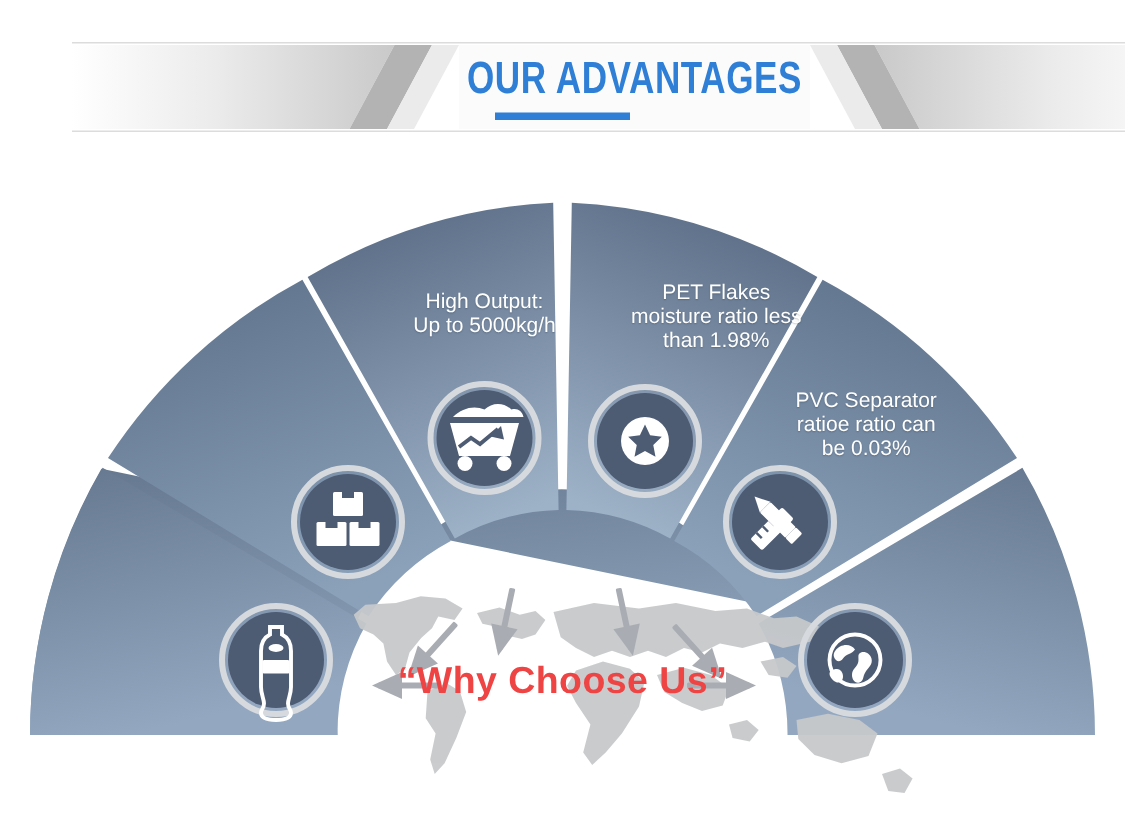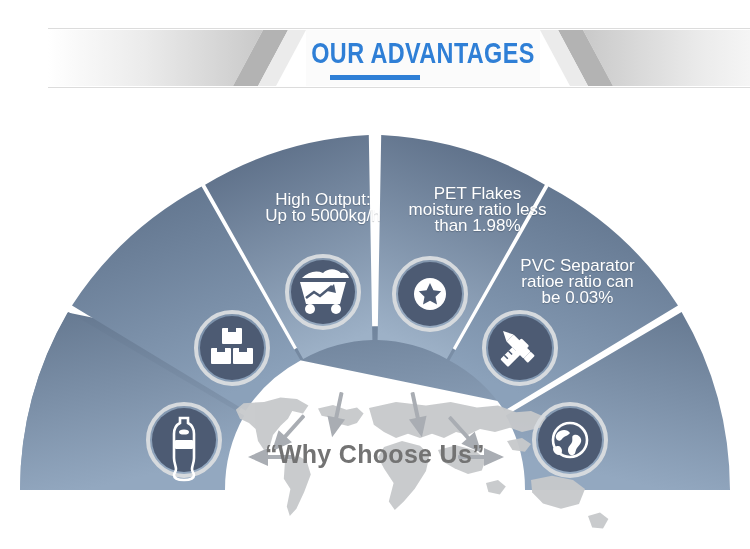--- a/index.html
+++ b/index.html
@@ -20,29 +20,29 @@
     letter-spacing:.5px;transform:scaleX(.78);transform-origin:50% 50%;
     font-family:"Liberation Sans","DejaVu Sans",sans-serif;white-space:nowrap;
   }
   .title-underline{position:absolute;left:330px;top:75px;width:90px;height:5px;background:#2f7fd6;}
 
   
   .wheel{position:absolute;left:0;top:0;width:750px;height:549px;}
 
   
   .seg-label{
-    position:absolute;color:#ffffff;font-size:17px;line-height:16px;
+    position:absolute;color:#ffffff;font-size:14px;line-height:16px;
     text-align:center;white-space:pre-line;text-shadow:0 1px 1px rgba(20,30,45,.25);
   }
   .seg-label.l-align{text-align:left;}
 
   
   .center-text{
     position:absolute;left:0;top:440px;width:750px;text-align:center;
-    font-size:25px;font-weight:bold;color:#737373;letter-spacing:.3px;
+    font-size:25px;font-weight:bold;color:#ef4444;letter-spacing:.3px;
   }
 </style>
 </head>
 <body>
 
 <div id="stage">
 
   <div class="header">
     <div class="hdr-rule top"></div>
     <div class="hdr-rule bot"></div>

